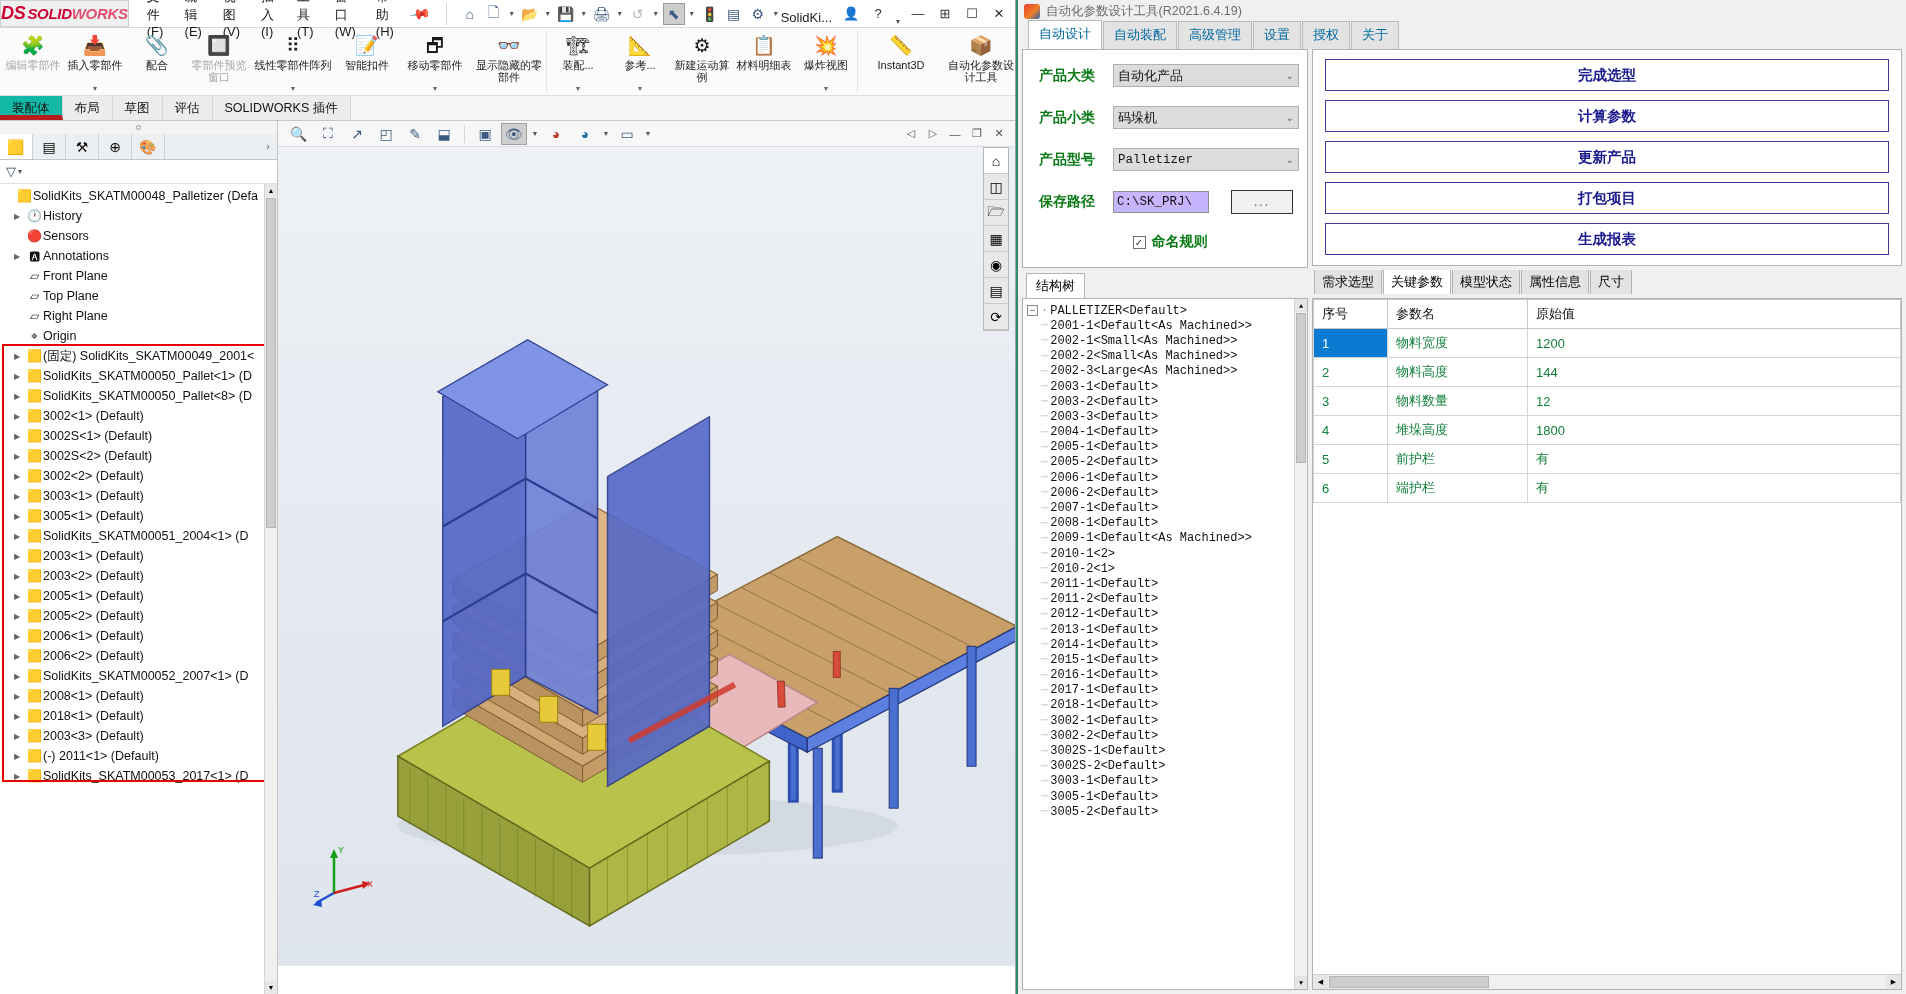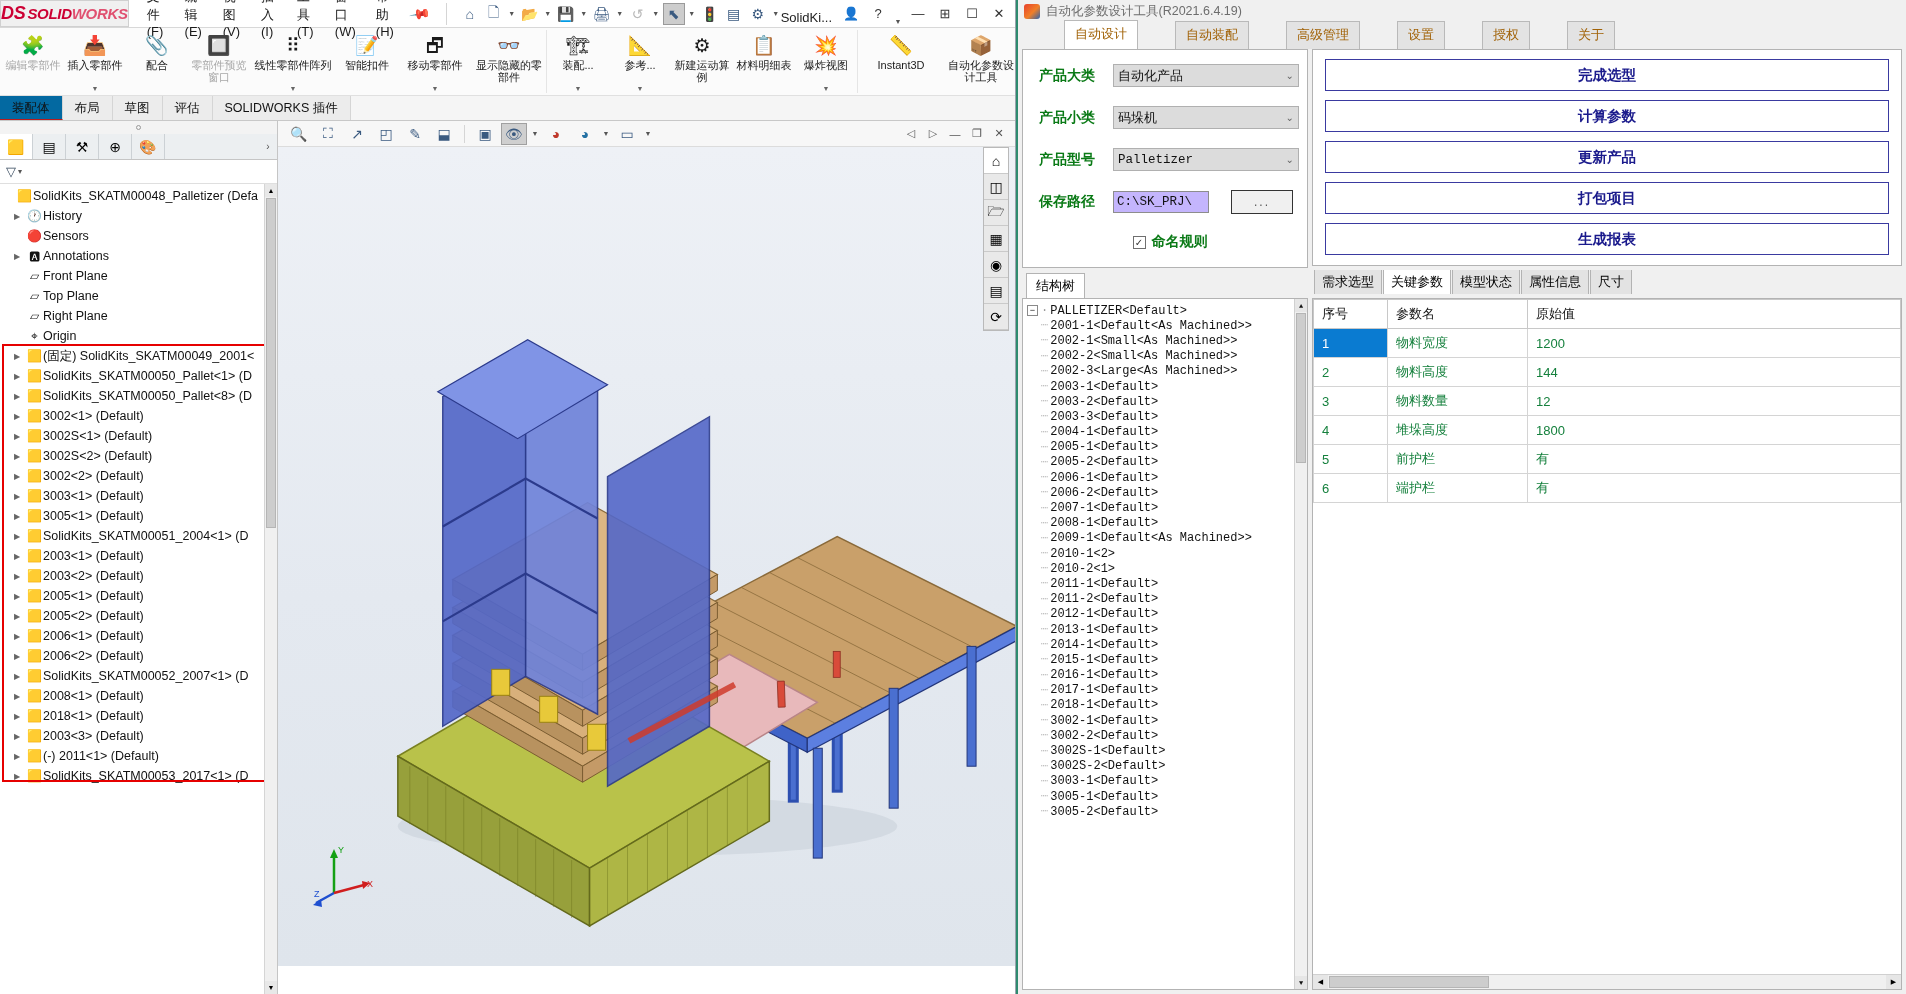--- a/index.html
+++ b/index.html
@@ -76,21 +76,21 @@
   .rib-ico { height: 26px; display:flex; align-items:center; justify-content:center; font-size: 19px; }
   .rib-lbl { padding: 0 2px; }
   .rib-caret { position:absolute; bottom: 0px; font-size: 7px; color: #666; }
 
   
   .sw-cmdtabs { display:flex; height: 25px; background:#f5f5f5; border-bottom:1px solid #c8c8c8; }
   .sw-cmdtabs > div {
     padding: 4px 12px; font-size: 12.5px; border-right:1px solid #d5d5d5;
     color:#111; background:#ececec;
   }
-  .sw-cmdtabs > div.active { background:#0369a1; border-bottom: 1px solid #b91c1c; }
+  .sw-cmdtabs > div.active { background:#14b8a6; border-bottom: 5px solid #b91c1c; }
 
   
   .sw-body { position:absolute; left:0; top:121px; right:0; bottom:0; display:flex; }
   .sw-tree-pane {
     width: 278px; background:#fff; position:relative;
     border-right: 1px solid #c5c5c5; display:flex; flex-direction:column;
   }
   .tree-handle { height: 13px; display:flex; align-items:center; justify-content:center; background:#f3f3f3;}
   .tree-handle .dot { width:5px; height:5px; border:1px solid #999; border-radius:50%; }
   .tree-tabs {
@@ -176,21 +176,21 @@
     height:22px; display:flex; align-items:center; gap:6px; padding-left:6px;
     background:#f0f0f0; font-size:12.5px; color:#6d6d6d;
   }
   .tw-logo {
     width:16px; height:15px; background:linear-gradient(135deg,#e8402c 0%,#f07f28 55%,#2a63b0 100%);
     border-radius:3px;
   }
   .tw-tabs { display:flex; align-items:flex-end; height:27px; padding-left:10px; background:#f0f0f0;}
   .tw-tab {
     padding:4px 10px 5px; font-size:13px; border:1px solid #b9b9b9; border-bottom:none;
-    background:#e3e3e3; margin-right:1px; color:#a16207;margin-left:36px;
+    background:#e3e3e3; margin-right:1px; color:#0369a1;
   }
   .tw-tab.active { background:#ffffff; padding-bottom:6px; }
   .tw-main { flex:1; display:flex; padding:0 4px 4px; gap:4px; }
 
   
   .twl { width:286px; display:flex; flex-direction:column; gap:6px; }
   .panel { background:#fff; border:1px solid #b3b3b3; }
   .form-panel { padding:14px 8px 10px; }
   .frow { display:flex; align-items:center; margin-bottom:19px; }
   .flabel {

